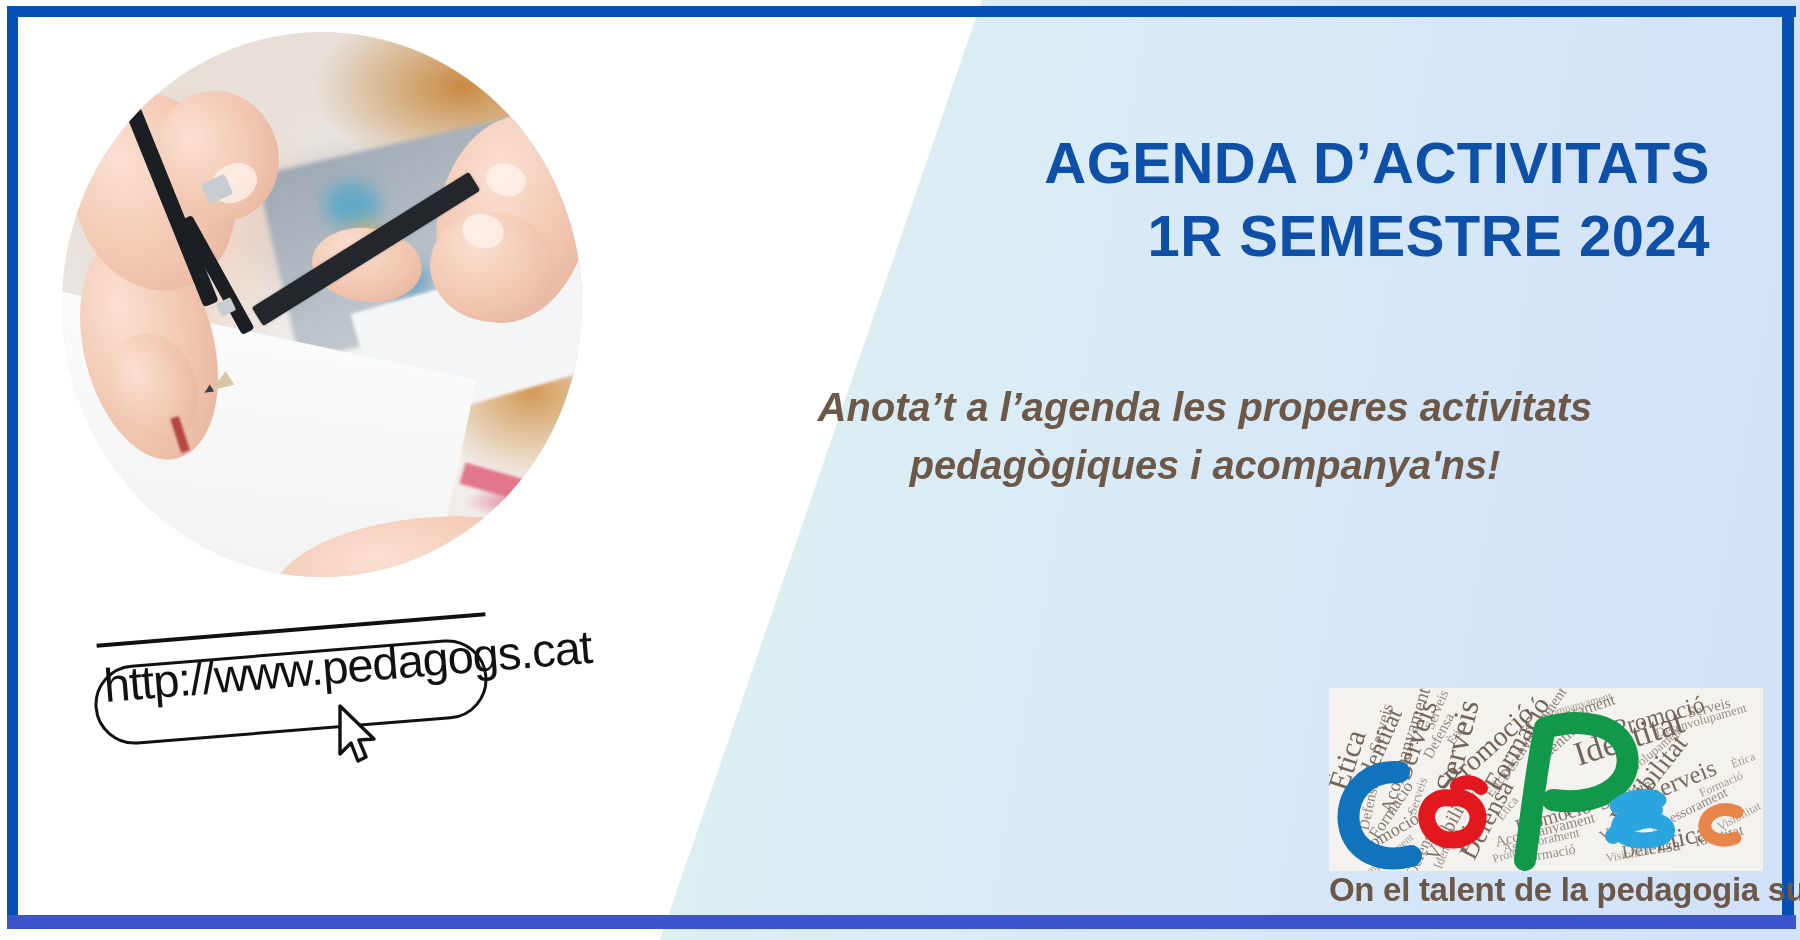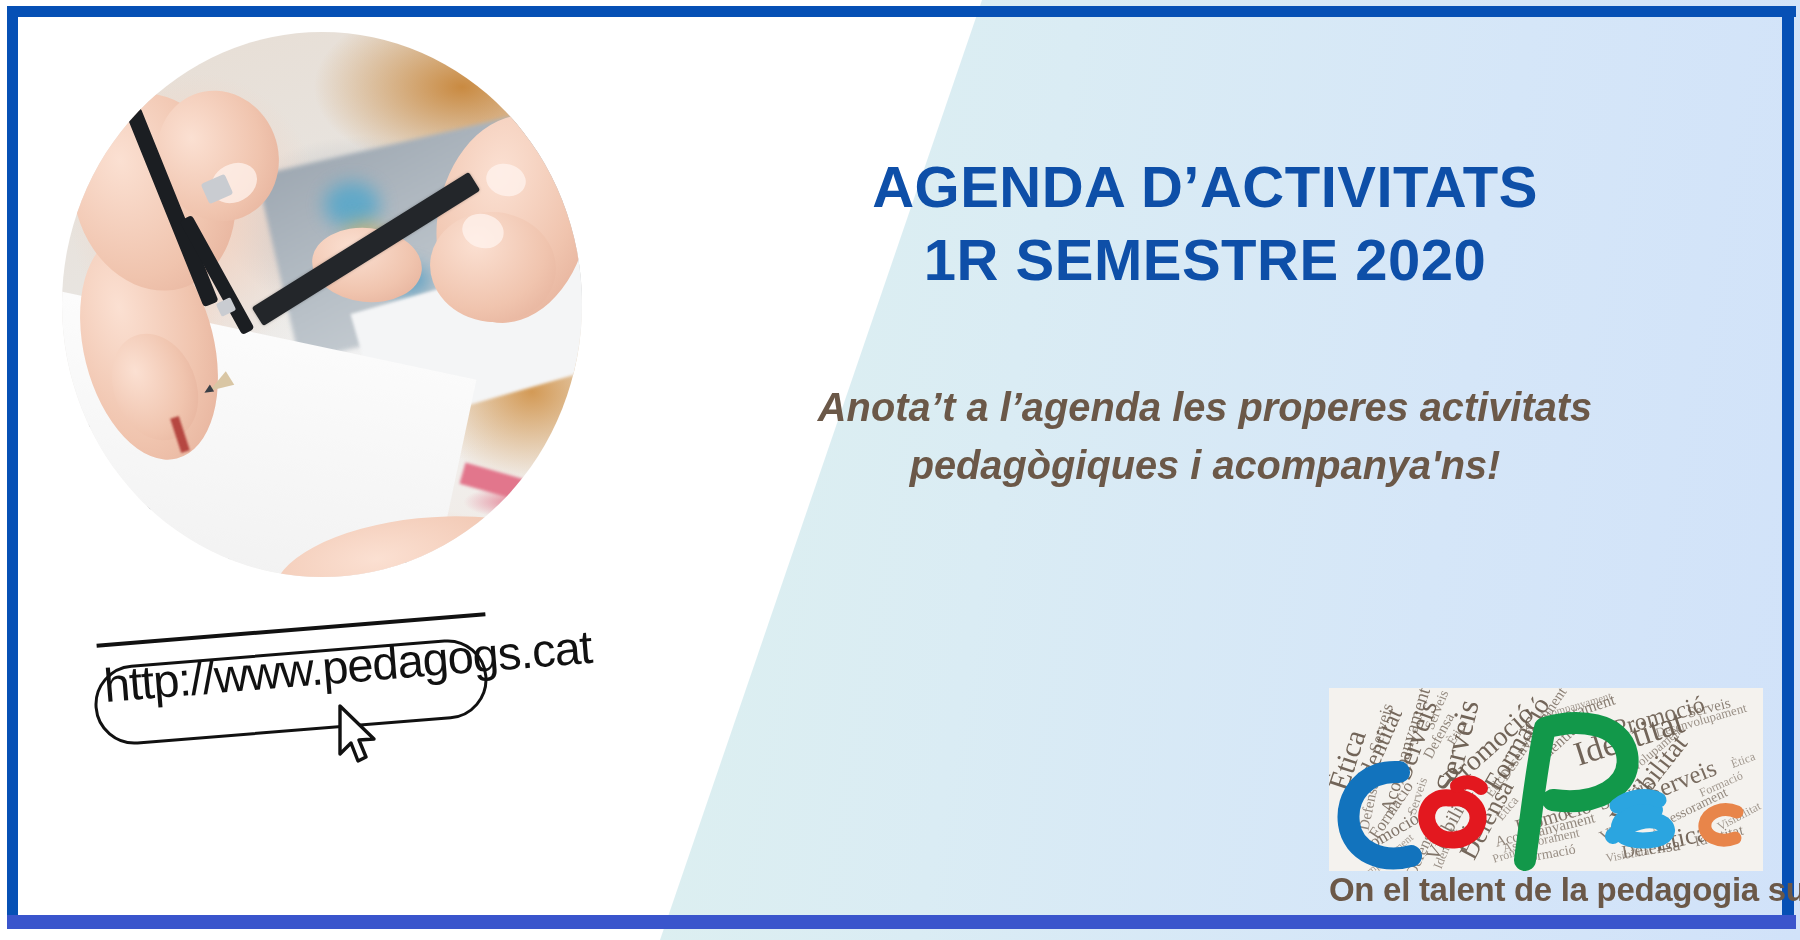--- a/index.html
+++ b/index.html
@@ -150,28 +150,27 @@
     border-radius: 50%;
     filter: blur(9px);
   }
 
   
   .title-block {
     position: absolute;
     left: 700px;
     top: 126px;
     width: 1010px;
-    text-align: center;
+    text-align: right;
     color: #0e4fa8;
     font-family: "Liberation Sans", sans-serif;
     font-weight: bold;
     font-size: 58px;
     line-height: 1.26;
     letter-spacing: 0.5px;
-    margin-top: 24px;
   }
   .title-line { display: block; white-space: nowrap; }
 
   .subtitle-block {
     position: absolute;
     left: 660px;
     top: 378px;
     width: 1090px;
     text-align: center;
     color: #6b5848;
@@ -332,21 +331,21 @@
     <div style="position:absolute;left:100px;top:398px;width:36px;height:9px;background:#b03a36;transform:rotate(72deg);filter:blur(0.8px);opacity:0.9;"></div>
   </div>
 
   <div class="frame-top"></div>
   <div class="frame-left"></div>
   <div class="frame-right"></div>
   <div class="frame-bottom"></div>
 
   <div class="title-block">
     <span class="title-line">AGENDA D’ACTIVITATS</span>
-    <span class="title-line">1R SEMESTRE 2020</span>
+    <span class="title-line">1R SEMESTRE 2024</span>
   </div>
 
   <div class="subtitle-block">
     <span class="subtitle-line">Anota’t a l’agenda les properes activitats</span>
     <span class="subtitle-line">pedagògiques i acompanya'ns!</span>
   </div>
 
   <div class="url-graphic">
     <div class="url-underline"></div>
     <div class="url-pill"></div>

